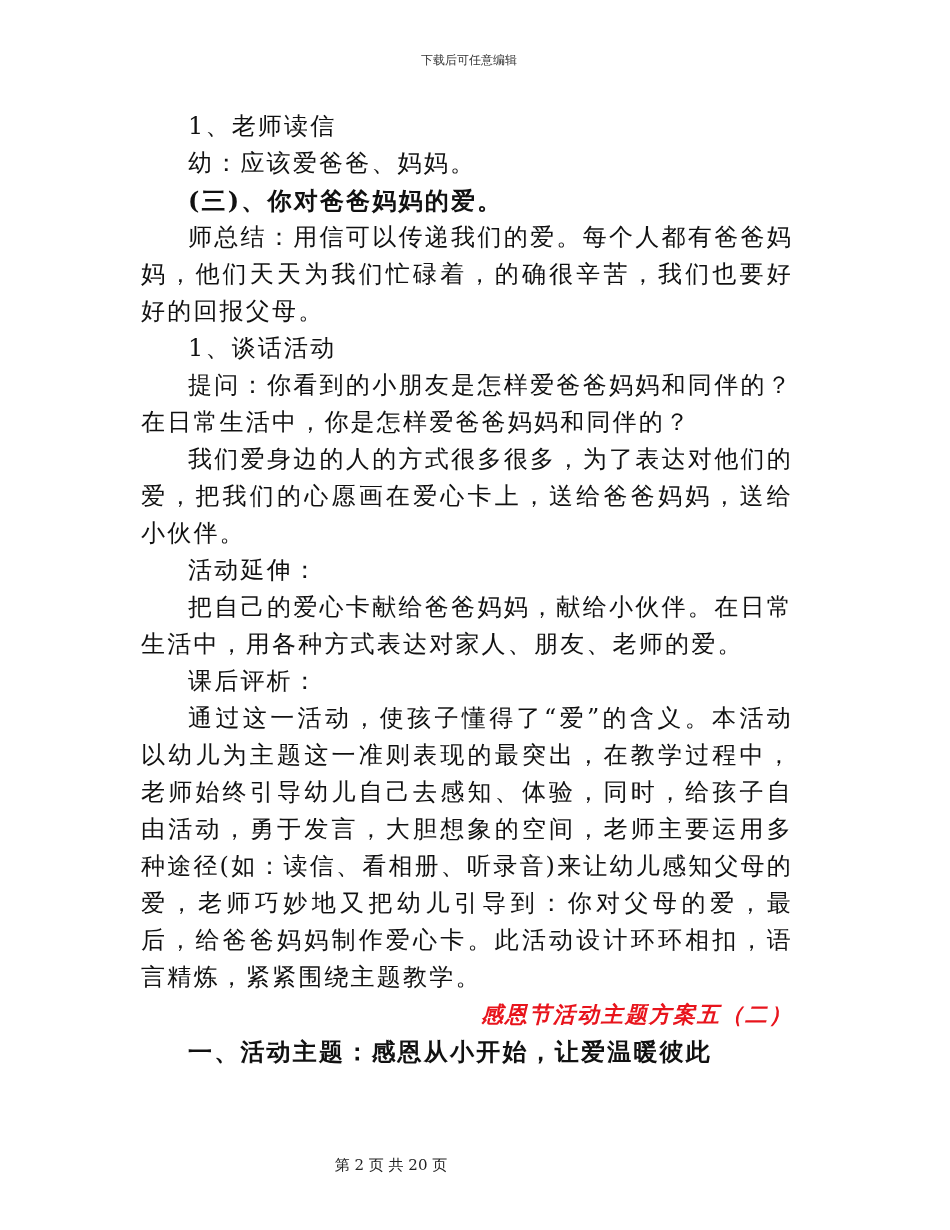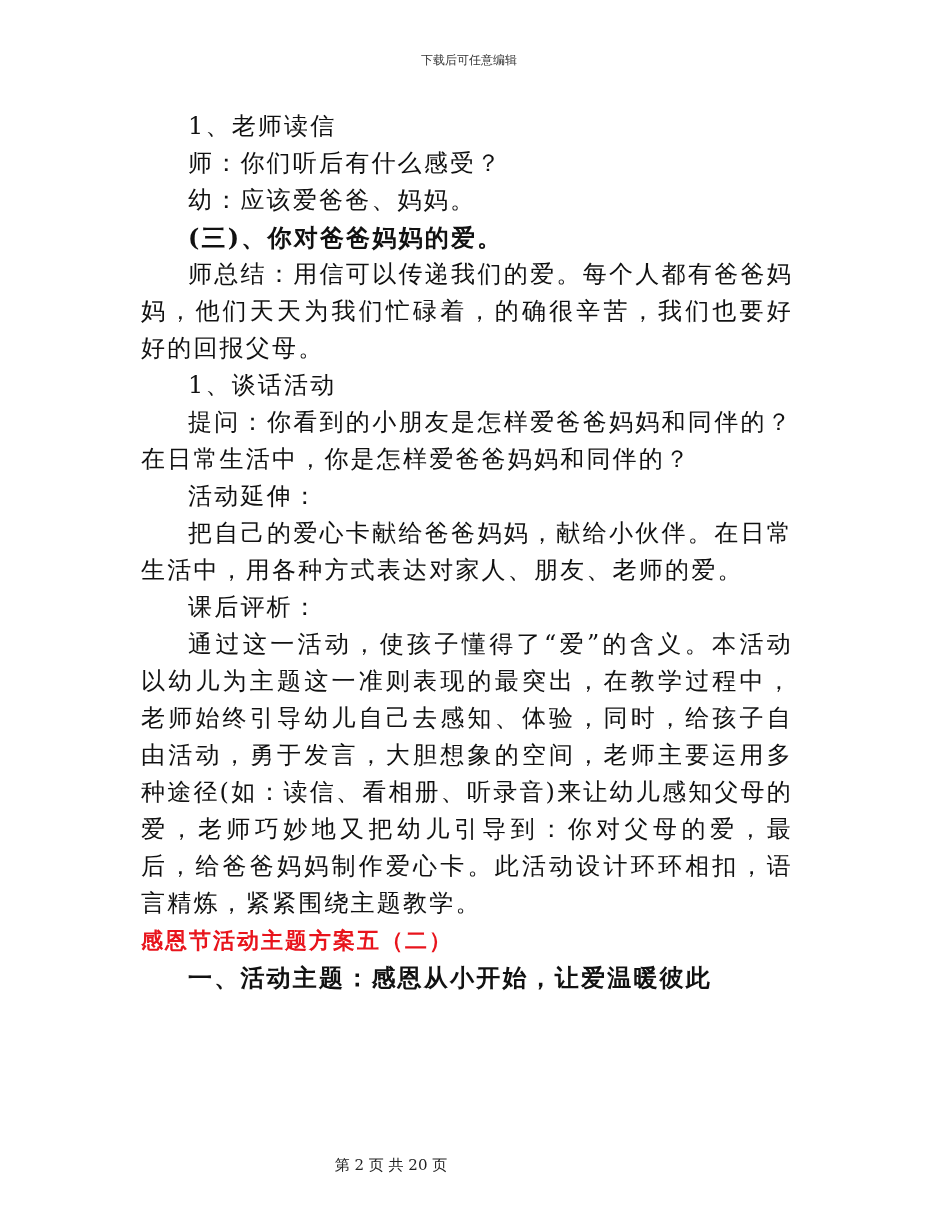--- a/index.html
+++ b/index.html
@@ -6,36 +6,36 @@
   body { width: 950px; height: 1230px; position: relative; overflow: hidden;
          font-family: "DejaVu Serif", "Liberation Serif", serif; color: #111; }
   .header { position: absolute; top: 52px; left: 0; width: 938px; text-align: center;
             font-size: 12px; color: #333; }
   .footer { position: absolute; top: 1156px; left: 0; width: 782px; text-align: center;
             font-size: 15px; color: #222; }
   .content { position: absolute; top: 108px; left: 141px; width: 652px; }
   .p { font-size: 24px; line-height: 37px; margin: 0; letter-spacing: 2.2px; text-align: justify; }
   .indent { text-indent: 47px; }
   .bold { font-weight: bold; }
-  .red-title { color: #e8141c; font-weight: bold; text-align: left; font-size: 22px;
-               letter-spacing: 2px; line-height: 37px; margin: 0; }
+  .red-title { color: #e8141c; font-weight: bold; text-align: right; font-size: 22px;
+               letter-spacing: 2px; line-height: 37px; margin: 0; font-style: italic; }
 </style>
 </head>
 <body>
 
 <div class="header">下载后可任意编辑</div>
 
 <div class="content">
   <p class="p indent">1、老师读信</p>
-  <p class="p indent">师：你们听后有什么感受？</p>
   <p class="p indent">幼：应该爱爸爸、妈妈。</p>
   <p class="p indent bold">(三)、你对爸爸妈妈的爱。</p>
   <p class="p indent">师总结：用信可以传递我们的爱。每个人都有爸爸妈妈，他们天天为我们忙碌着，的确很辛苦，我们也要好好的回报父母。</p>
   <p class="p indent">1、谈话活动</p>
   <p class="p indent">提问：你看到的小朋友是怎样爱爸爸妈妈和同伴的？在日常生活中，你是怎样爱爸爸妈妈和同伴的？</p>
+  <p class="p indent">我们爱身边的人的方式很多很多，为了表达对他们的爱，把我们的心愿画在爱心卡上，送给爸爸妈妈，送给小伙伴。</p>
   <p class="p indent">活动延伸：</p>
   <p class="p indent">把自己的爱心卡献给爸爸妈妈，献给小伙伴。在日常生活中，用各种方式表达对家人、朋友、老师的爱。</p>
   <p class="p indent">课后评析：</p>
   <p class="p indent">通过这一活动，使孩子懂得了“爱”的含义。本活动以幼儿为主题这一准则表现的最突出，在教学过程中，老师始终引导幼儿自己去感知、体验，同时，给孩子自由活动，勇于发言，大胆想象的空间，老师主要运用多种途径(如：读信、看相册、听录音)来让幼儿感知父母的爱，老师巧妙地又把幼儿引导到：你对父母的爱，最后，给爸爸妈妈制作爱心卡。此活动设计环环相扣，语言精炼，紧紧围绕主题教学。</p>
   <p class="red-title">感恩节活动主题方案五（二）</p>
   <p class="p indent bold">一、活动主题：感恩从小开始，让爱温暖彼此</p>
 </div>
 
 <div class="footer">第 2 页 共 20 页</div>
 

